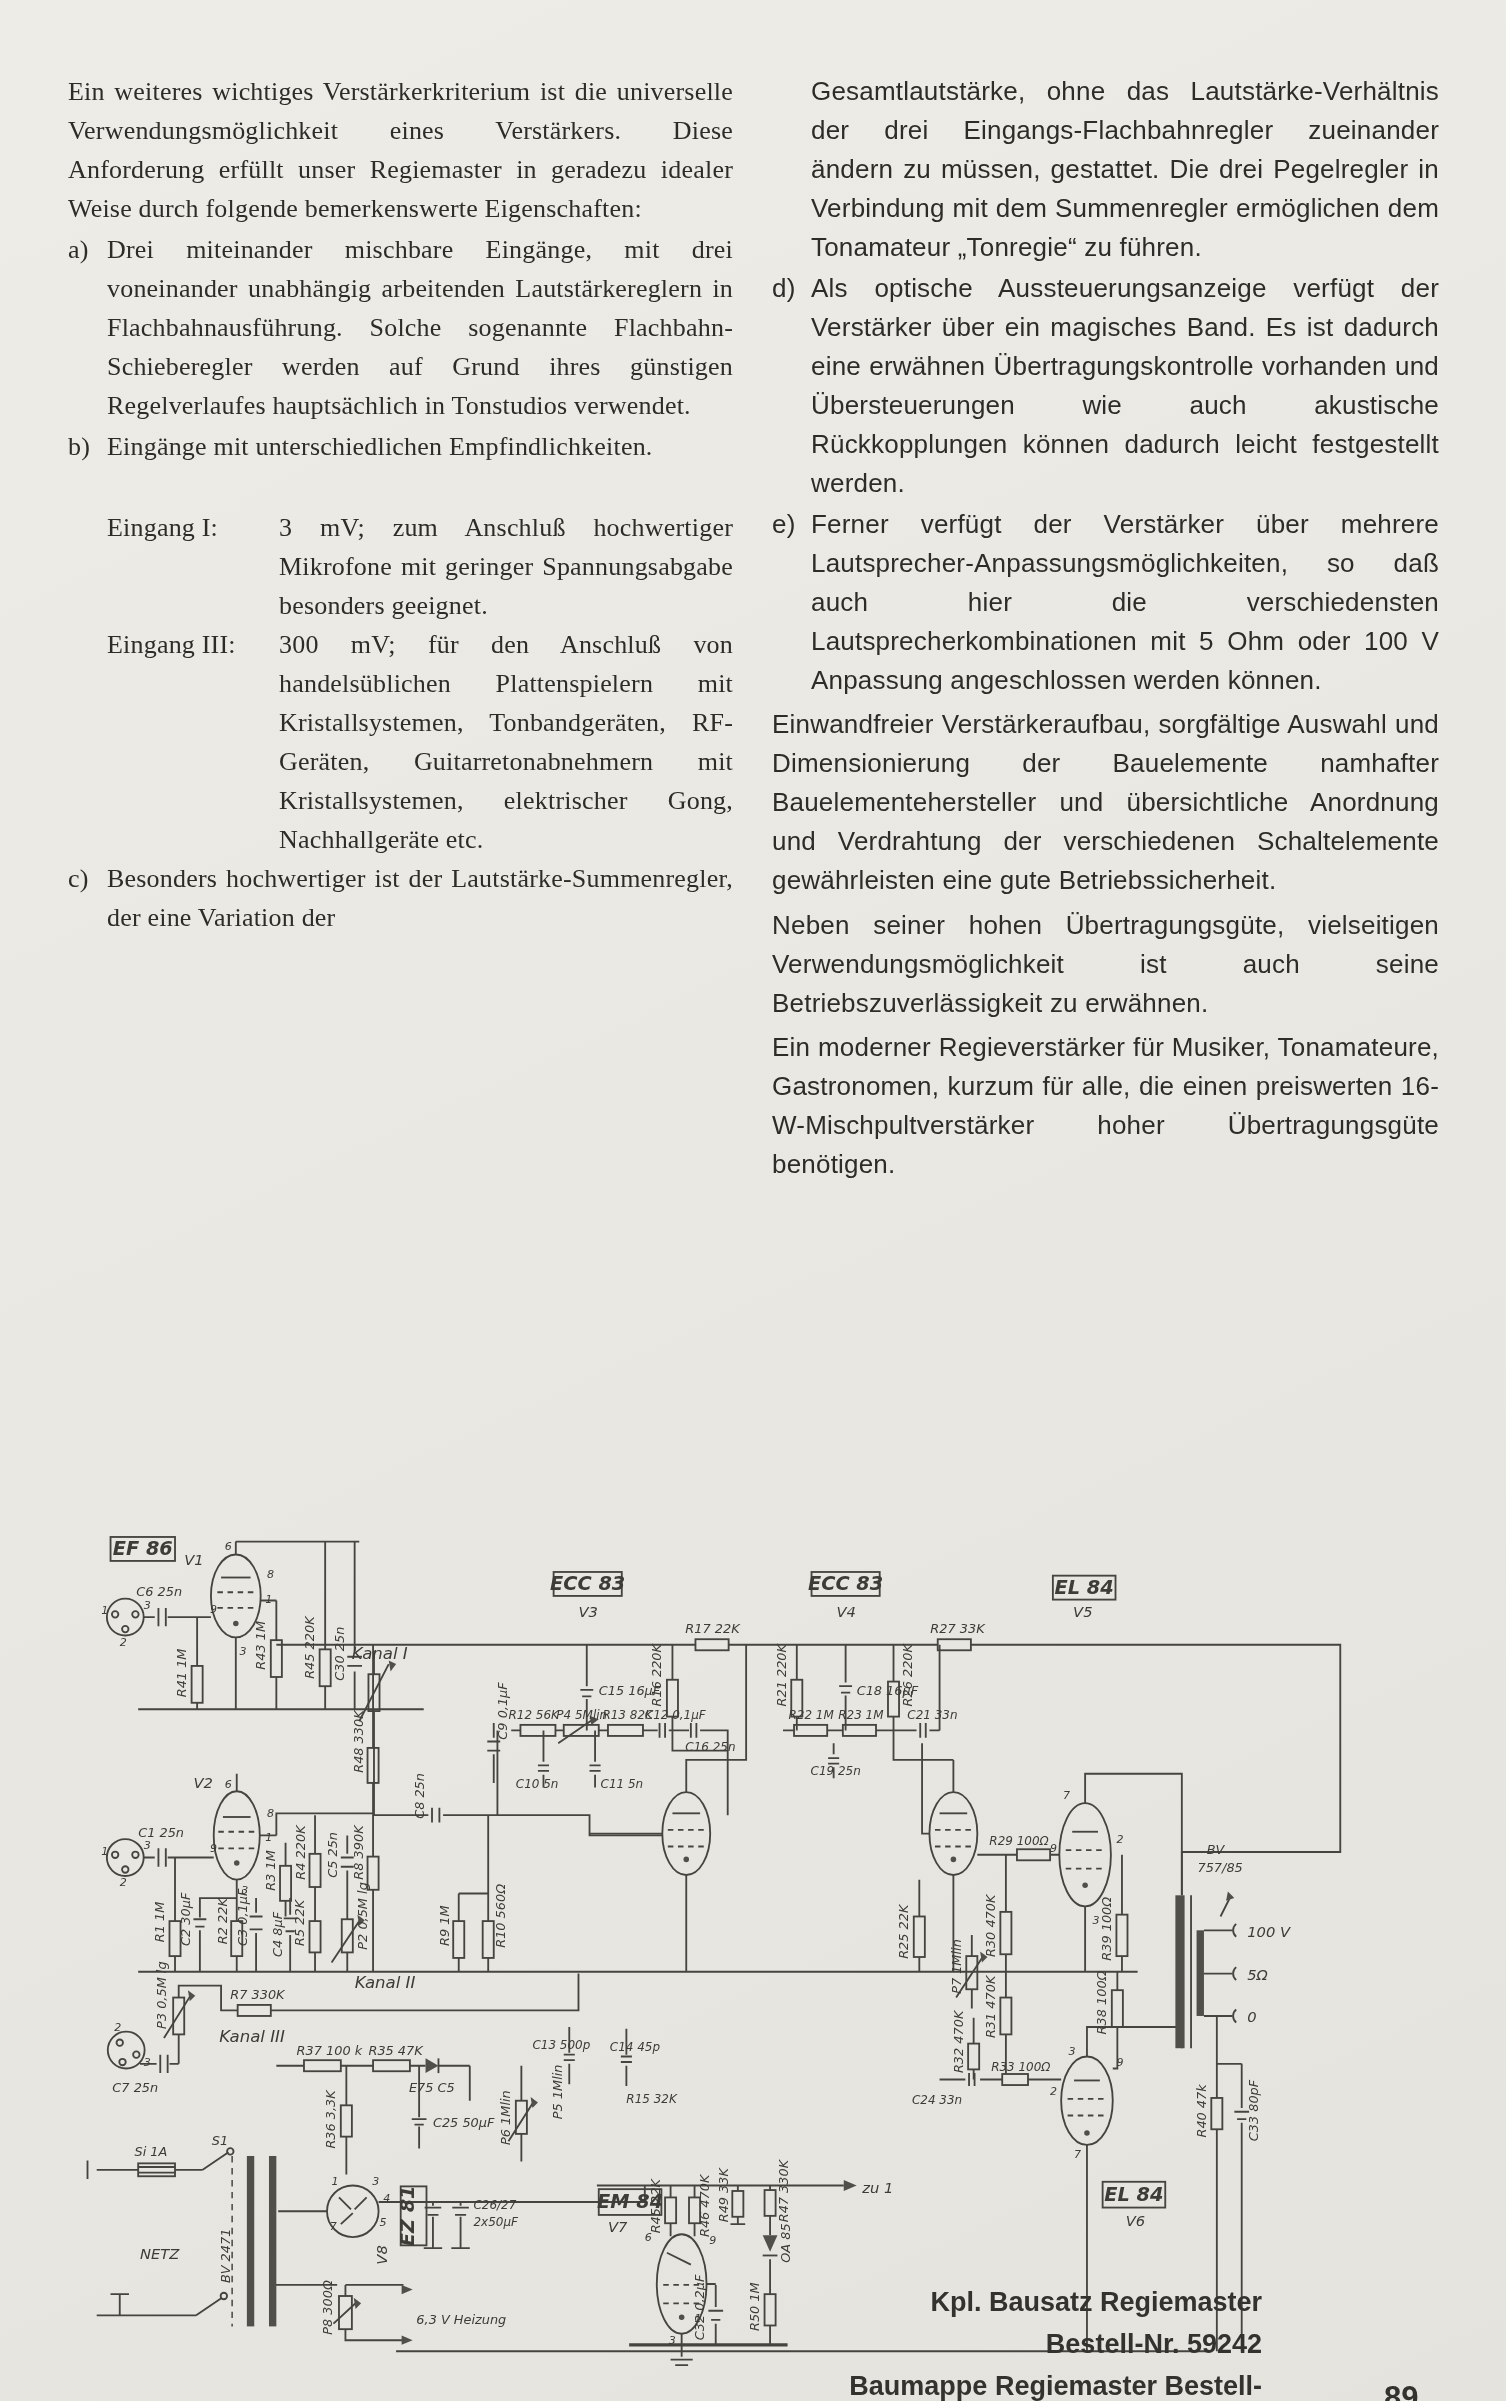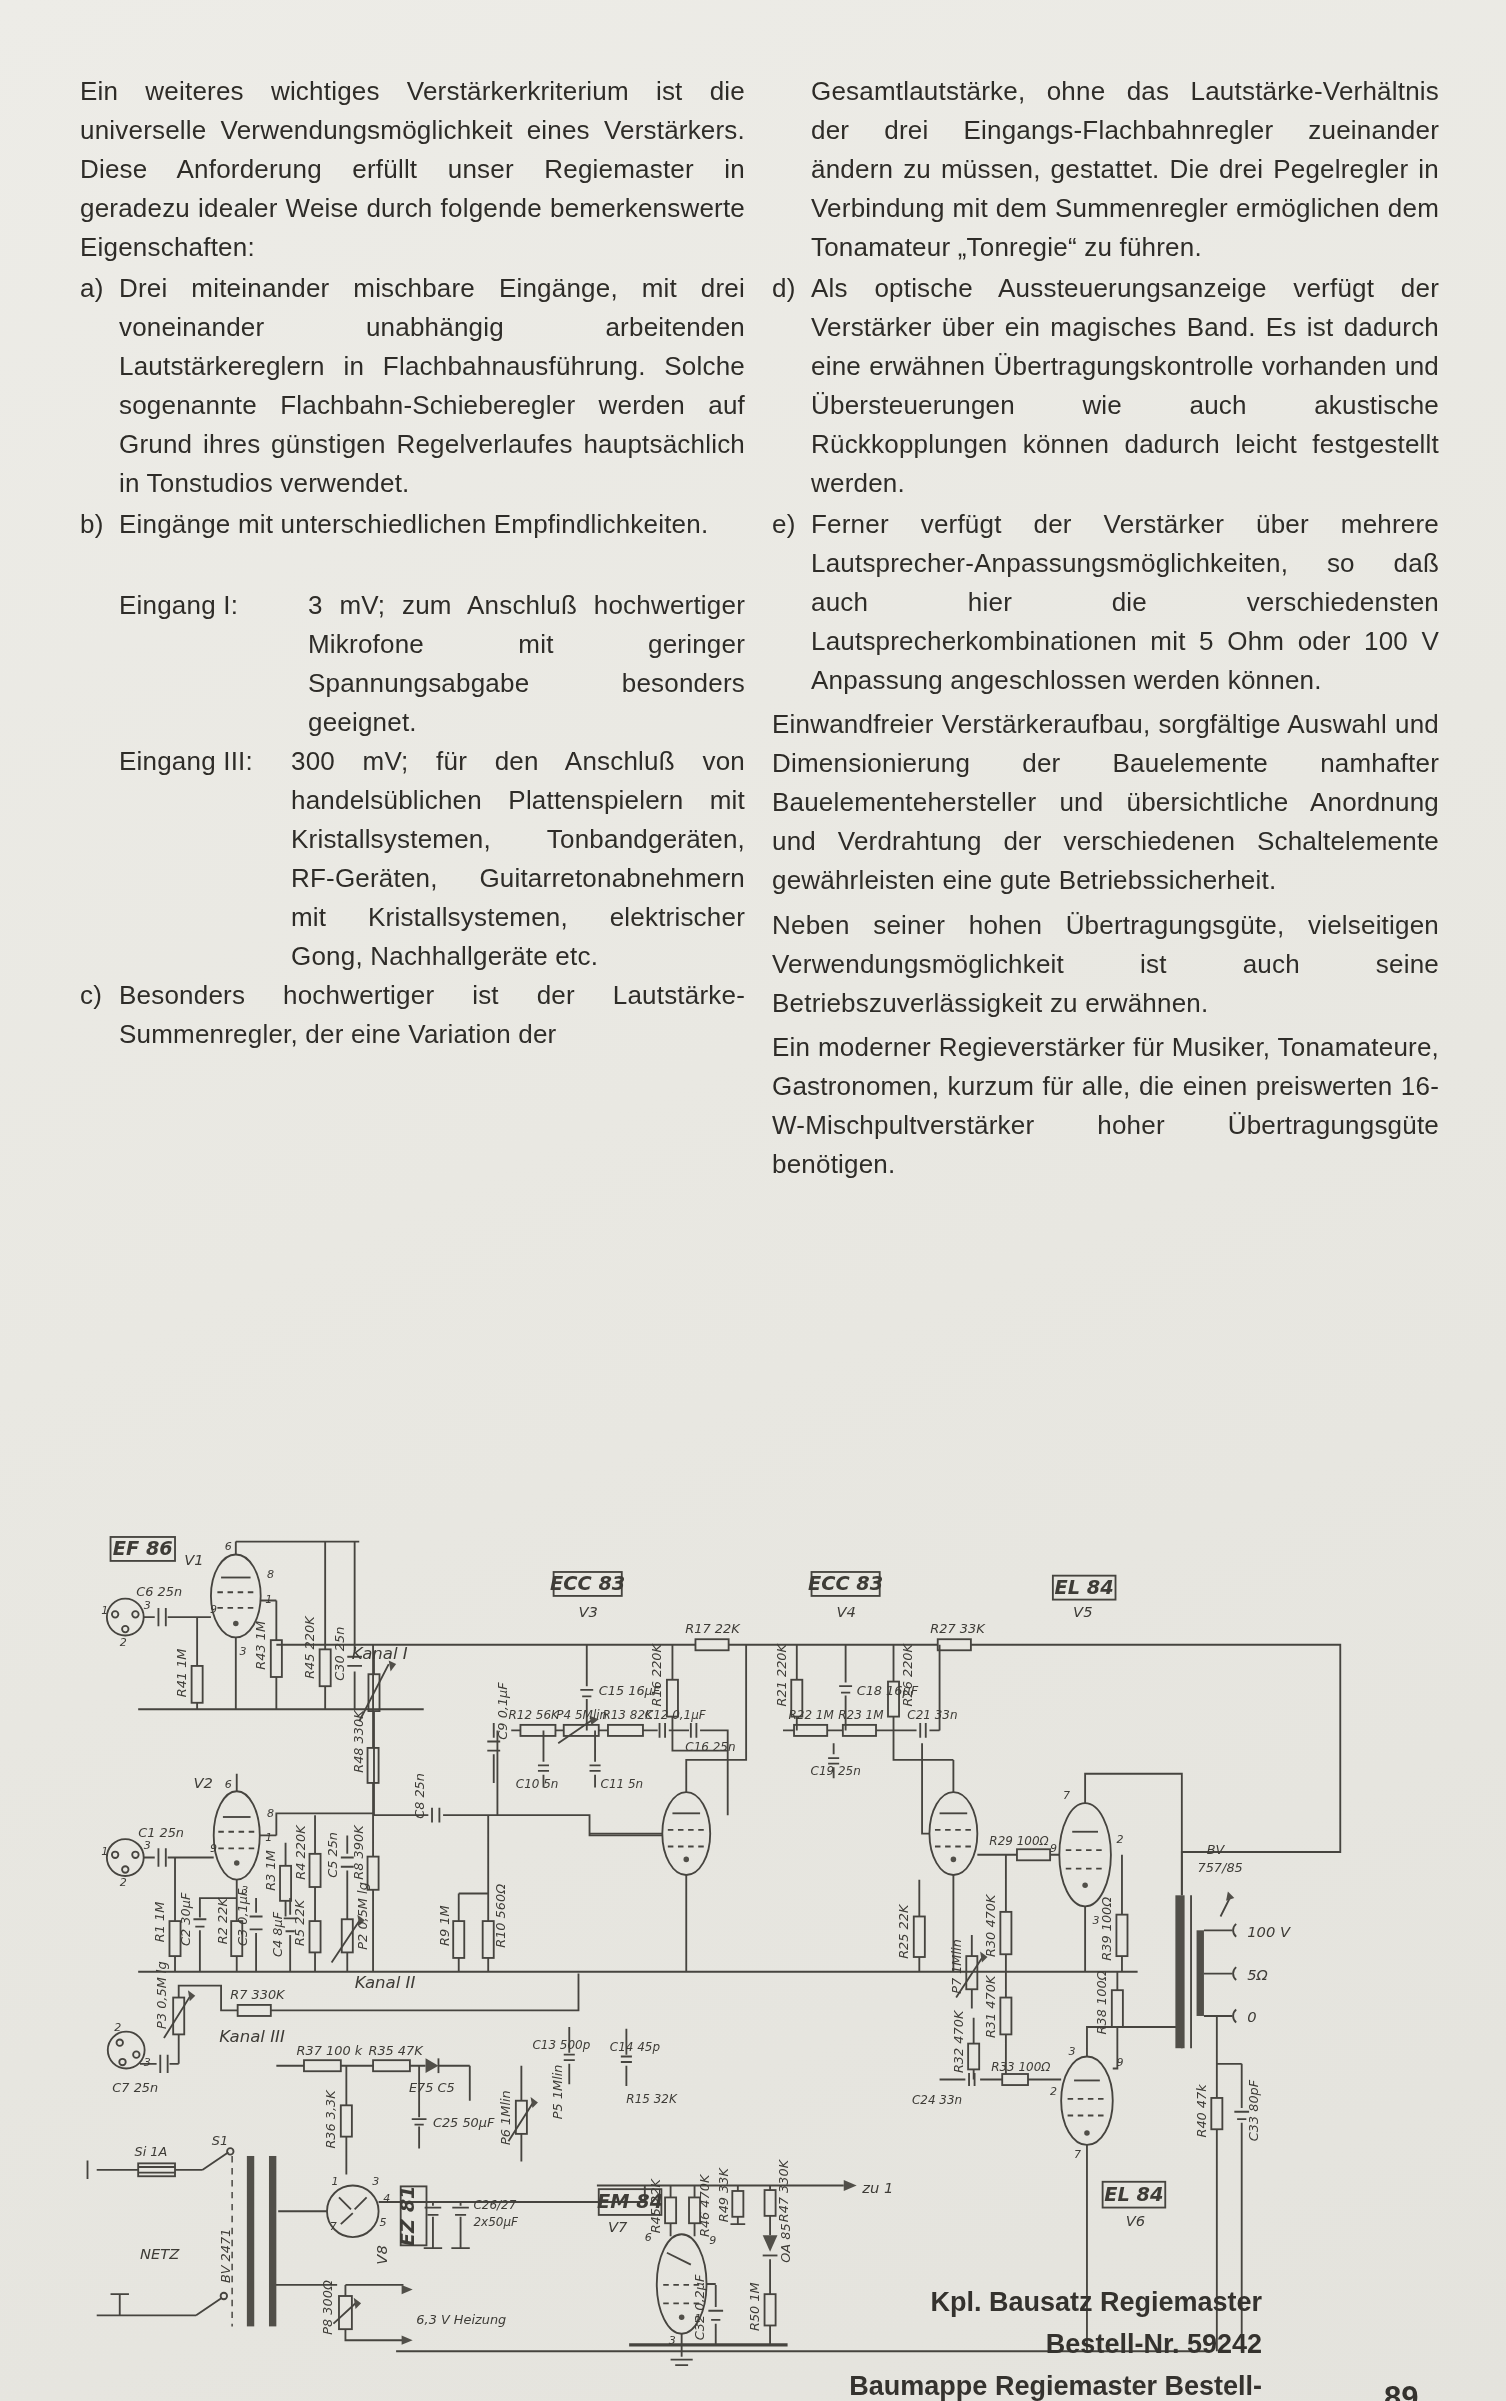--- a/index.html
+++ b/index.html
@@ -1,26 +1,26 @@
 <!DOCTYPE html>
 <html lang="de" style="font-size:14.7px"><head>
 <meta charset="utf-8">
 <style>
   html,body{margin:0;padding:0;background:#a8a6a1;}
   .page{position:relative;width:1507px;height:2401px;margin:0 auto;overflow:hidden;
         background:linear-gradient(155deg,#edece7 0%,#e9e8e2 45%,#e4e3dd 100%);
         font-family:"Liberation Sans",sans-serif;color:#2e2c28;}
   .col{position:absolute;top:72px;font-size:26px;line-height:39px;text-align:justify;letter-spacing:0.2px;}
-  .col-left{left:80px;width:665px;}
+  .col-left{left:68px;width:665px;font-family:Liberation Serif, serif;}
   .col-right{left:772px;width:667px;}
   .para{margin:0 0 1.8px 0;}
   .hang{display:flex;margin:0 0 1.8px 0;}
   .hang .marker{flex:0 0 39px;}
   .hang .body{flex:1;text-align:justify;}
-  .gap-top{margin-top:42px;gap:17px;}
+  .gap-top{margin-top:42px;}
   .input-row{display:flex;padding-left:39px;}
   .input-label{flex:0 0 172px;}
   .input-text{flex:1;text-align:justify;}
   .indent{padding-left:39px;}
   .p-sp{margin:5.5px 0 0 0;}
   .order{position:absolute;left:829px;top:2281px;width:433px;text-align:right;
          font-weight:bold;font-size:27px;line-height:42px;color:#34322e;}
   .pagenum{position:absolute;left:1384px;top:2380px;font-weight:bold;font-size:31px;color:#34322e;}
   svg.schematic{position:absolute;left:0;top:1419px;}
   svg text{font-family:"DejaVu Sans",sans-serif;font-style:italic;fill:#3e3c37;}

